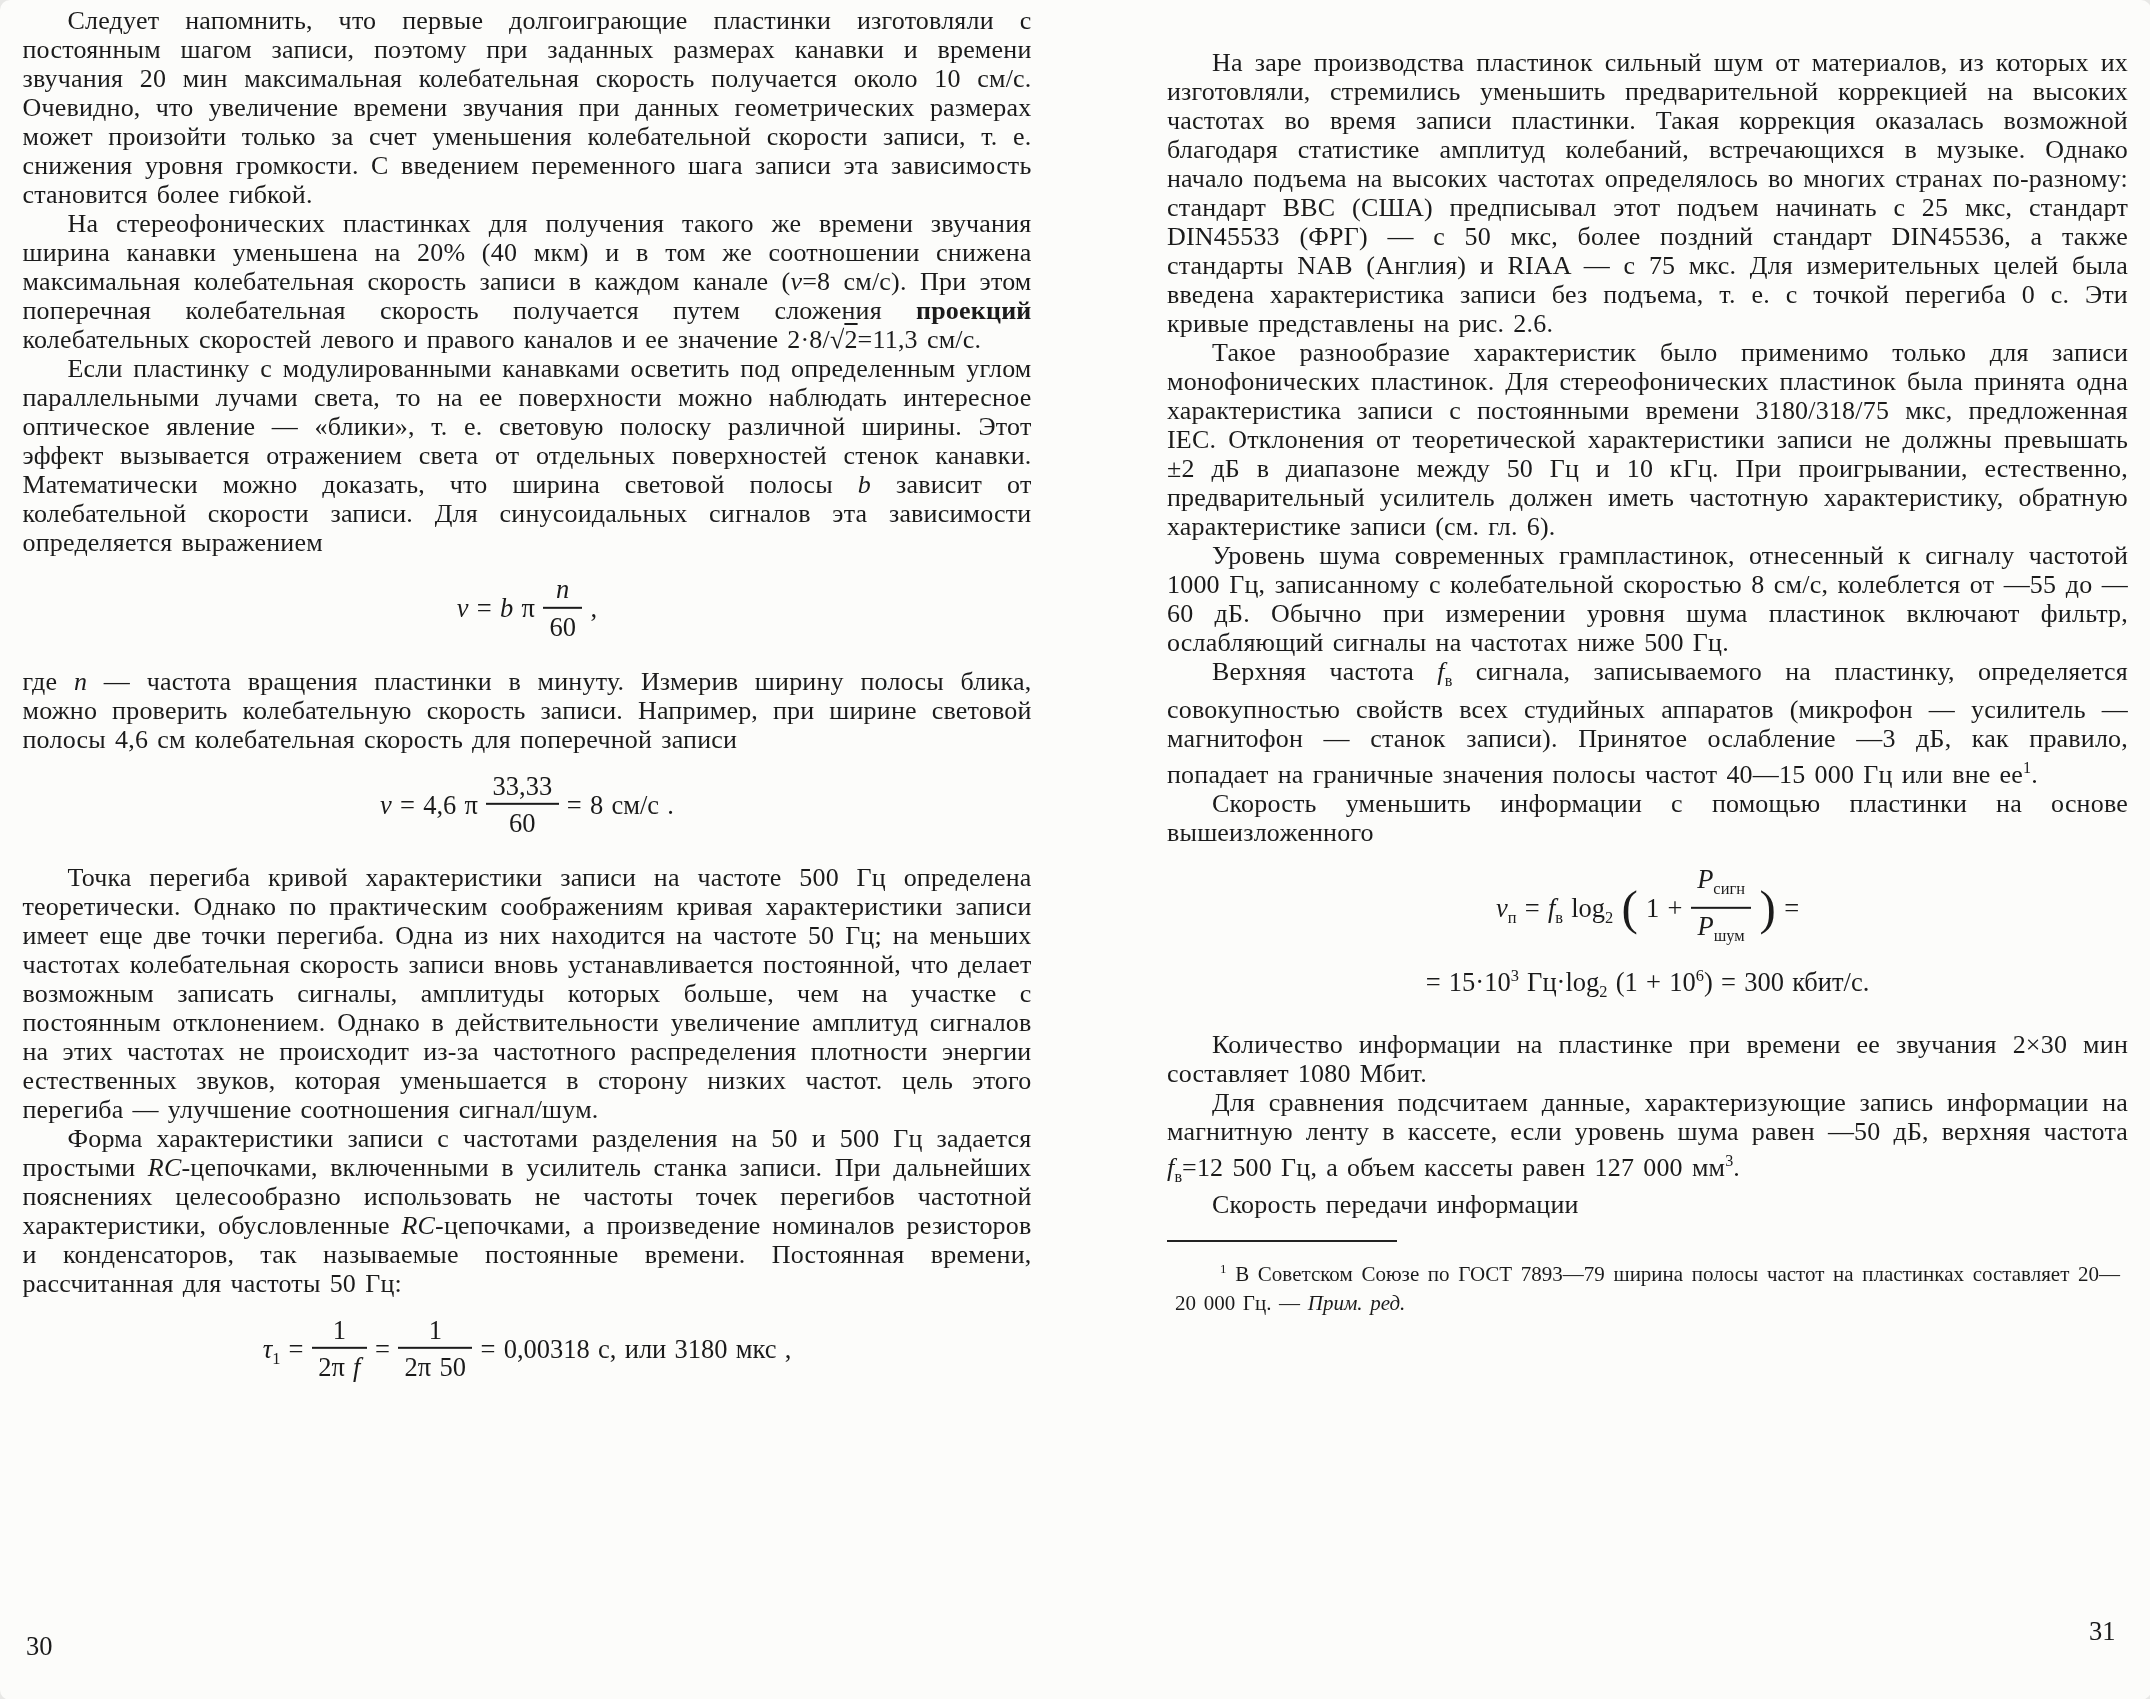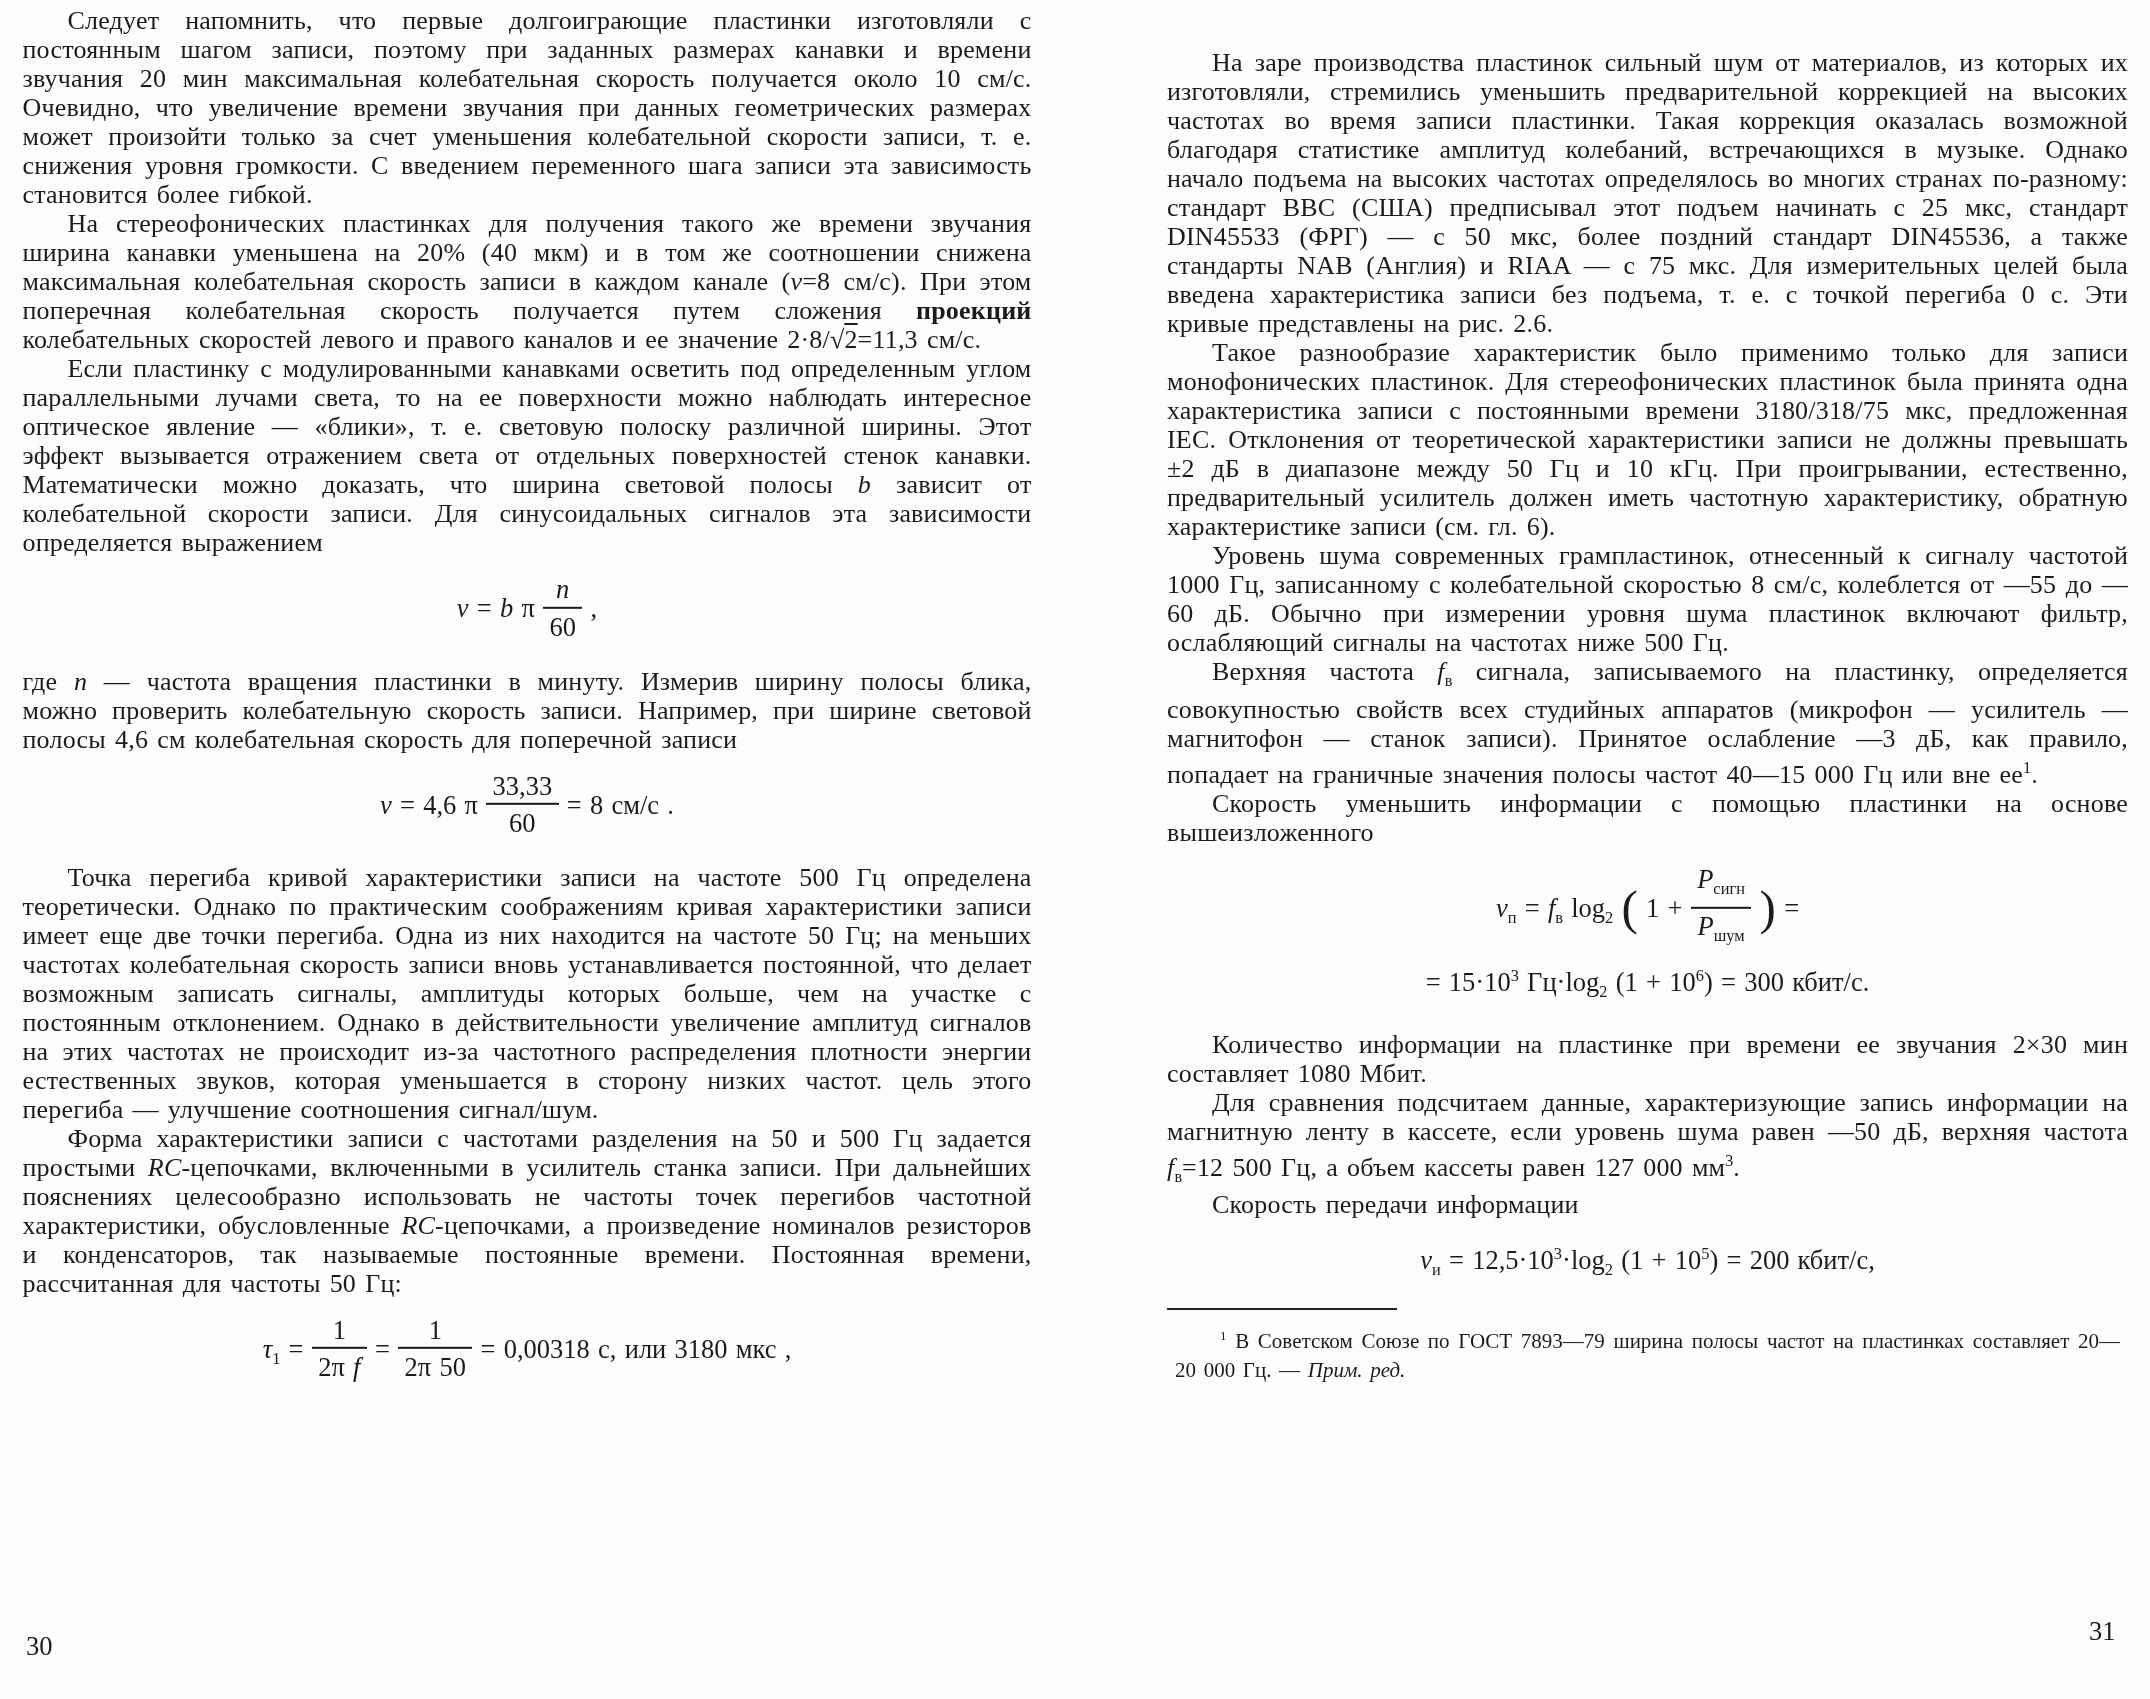--- a/index.html
+++ b/index.html
@@ -3,20 +3,21 @@
 <meta charset="utf-8">
 <style>
   html,body{margin:0;padding:0;background:#e8e8e6;}
   #scan{
     position:relative;
     width:2151px;height:1700px;
     background:#fcfcfa;
     color:#1b1b1b;
     font-family:"Liberation Serif", serif;
     overflow:hidden;
+    border-radius:10px;
   }
   .col{position:absolute;}
   #col-left{left:22.5px;top:6.4px;width:1009px;}
   #col-right{left:1167px;top:48px;width:961px;}
   .para{
     font-size:26px;
     line-height:29px;
     text-align:justify;
     margin:0;
     word-spacing:2.4px;
@@ -95,21 +96,20 @@
     <p class="para indent"><span>Уровень шума современных грампластинок, отнесенный к сигналу частотой 1000 Гц, записанному с колебательной скоростью 8 см/с, колеблется от —55 до —60 дБ. Обычно при измерении уровня шума пластинок включают фильтр, ослабляющий сигналы на частотах ниже 500 Гц.</span></p>
     <p class="para indent"><span>Верхняя частота </span><span class="i">f</span><span class="sub">в</span><span> сигнала, записываемого на пластинку, определяется совокупностью свойств всех студийных аппаратов (микрофон — усилитель — магнитофон — станок записи). Принятое ослабление —3 дБ, как правило, попадает на граничные значения полосы частот 40—15 000 Гц или вне ее</span><span class="sup">1</span><span>.</span></p>
     <p class="para indent"><span>Скорость уменьшить информации с помощью пластинки на основе вышеизложенного</span></p>
     <div class="formula">
       <span class="line"><span class="i">v</span><span class="sub">п</span><span> = </span><span class="i">f</span><span class="sub">в</span><span> log</span><span class="sub">2</span><span> </span><span class="big">(</span><span> 1 + </span><span class="frac"><span class="num"><span class="i">P</span><span class="sub">сигн</span></span><span class="den"><span class="i">P</span><span class="sub">шум</span></span></span><span> </span><span class="big">)</span><span> =</span></span>
       <span class="line"><span>= 15·10</span><span class="sup">3</span><span> Гц·log</span><span class="sub">2</span><span> (1 + 10</span><span class="sup">6</span><span>) = 300 кбит/с.</span></span>
     </div>
     <p class="para indent"><span>Количество информации на пластинке при времени ее звучания 2×30 мин составляет 1080 Мбит.</span></p>
     <p class="para indent"><span>Для сравнения подсчитаем данные, характеризующие запись информации на магнитную ленту в кассете, если уровень шума равен —50 дБ, верхняя частота </span><span class="i">f</span><span class="sub">в</span><span>=12 500 Гц, а объем кассеты равен 127 000 мм</span><span class="sup">3</span><span>.</span></p>
     <p class="para indent"><span>Скорость передачи информации</span></p>
-    <div class="formula"><span class="i">v</span><span class="sub">и</span><span> = 12,5·10</span><span class="sup">3</span><span>·log</span><span class="sub">2</span><span> (1 + 10</span><span class="sup">5</span><span>) = 200 кбит/с,</span></div>
     <hr class="footnote-rule">
     <p class="footnote indent"><span class="sup">1</span><span> В Советском Союзе по ГОСТ 7893—79 ширина полосы частот на пластинках составляет 20—20 000 Гц. — </span><span class="i">Прим. ред.</span></p>
   </div>
 
   <div class="pagenum" id="pagenum-left">30</div>
   <div class="pagenum" id="pagenum-right">31</div>
 
 </div>
 
 

